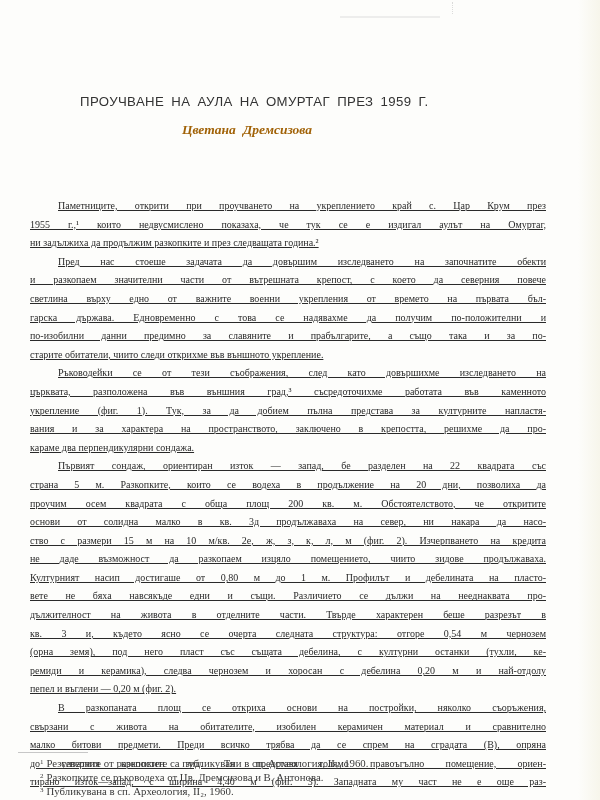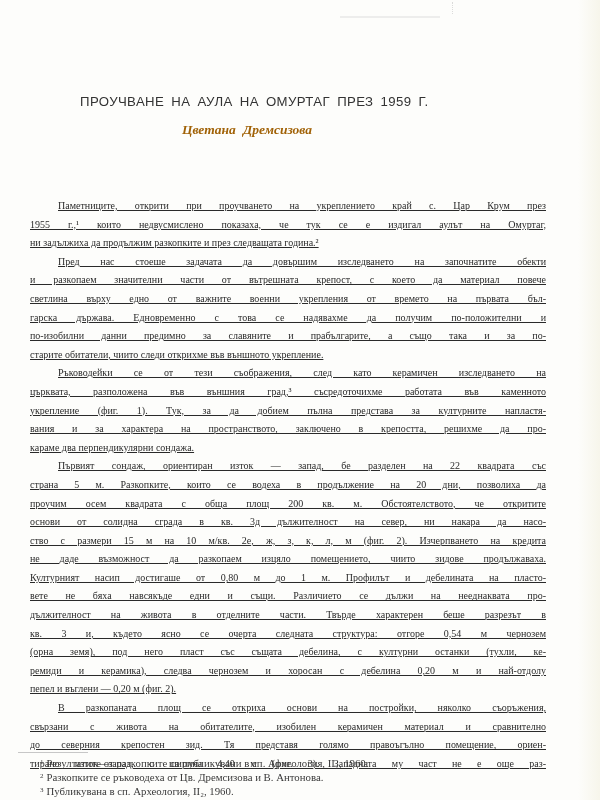--- a/index.html
+++ b/index.html
@@ -70,45 +70,46 @@
   <div class="top-smudge"></div>
 
   <div class="title">ПРОУЧВАНЕ НА АУЛА НА ОМУРТАГ ПРЕЗ 1959 Г.</div>
   <div class="author">Цветана Дремсизова</div>
 
   <div class="body">
     <div class="line indent">Паметниците, открити при проучването на укреплението край с. Цар Крум през</div>
     <div class="line">1955 г.,¹ които недвусмислено показаха, че тук се е издигал аулът на Омуртаг,</div>
     <div class="line last">ни задължиха да продължим разкопките и през следващата година.²</div>
     <div class="line indent">Пред нас стоеше задачата да довършим изследването на започнатите обекти</div>
-    <div class="line">и разкопаем значителни части от вътрешната крепост, с което да материал повече</div>
+    <div class="line">и разкопаем значителни части от вътрешната крепост, с което да северния повече</div>
     <div class="line">светлина върху едно от важните военни укрепления от времето на първата бъл-</div>
     <div class="line">гарска държава. Едновременно с това се надявахме да получим по-положителни и</div>
     <div class="line">по-изобилни данни предимно за славяните и прабългарите, а също така и за по-</div>
     <div class="line last">старите обитатели, чиито следи открихме във външното укрепление.</div>
-    <div class="line indent">Ръководейки се от тези съображения, след като керамичен изследването на</div>
+    <div class="line indent">Ръководейки се от тези съображения, след като довършихме изследването на</div>
     <div class="line">църквата, разположена във външния град,³ съсредоточихме работата във каменното</div>
     <div class="line">укрепление (фиг. 1). Тук, за да добием пълна представа за културните напластя-</div>
     <div class="line">вания и за характера на пространството, заключено в крепостта, решихме да про-</div>
     <div class="line last">караме два перпендикулярни сондажа.</div>
     <div class="line indent">Първият сондаж, ориентиран изток — запад, бе разделен на 22 квадрата със</div>
     <div class="line">страна 5 м. Разкопките, които се водеха в продължение на 20 дни, позволиха да</div>
     <div class="line">проучим осем квадрата с обща площ 200 кв. м. Обстоятелството, че откритите</div>
-    <div class="line">основи от солидна сграда в кв. 3д дължителност на север, ни накара да насо-</div>
+    <div class="line">основи от солидна малко в кв. 3д продължаваха на север, ни накара да насо-</div>
     <div class="line">ство с размери 15 м на 10 м/кв. 2е, ж, з, к, л, м (фиг. 2). Изчерпването на кредита</div>
     <div class="line">не даде възможност да разкопаем изцяло помещението, чиито зидове продължаваха.</div>
     <div class="line">Културният насип достигаше от 0,80 м до 1 м. Профилът и дебелината на пласто-</div>
     <div class="line">вете не бяха навсякъде едни и същи. Различието се дължи на нееднаквата про-</div>
     <div class="line">дължителност на живота в отделните части. Твърде характерен беше разрезът в</div>
     <div class="line">кв. 3 и, където ясно се очерта следната структура: отгоре 0,54 м чернозем</div>
     <div class="line">(орна земя), под него пласт със същата дебелина, с културни останки (тухли, ке-</div>
     <div class="line">ремиди и керамика), следва чернозем и хоросан с дебелина 0,20 м и най-отдолу</div>
     <div class="line last">пепел и въглени — 0,20 м (фиг. 2).</div>
     <div class="line indent">В разкопаната площ се откриха основи на постройки, няколко съоръжения,</div>
     <div class="line">свързани с живота на обитателите, изобилен керамичен материал и сравнително</div>
+    <div class="line">малко битови предмети. Преди всичко трябва да се спрем на сградата (В), опряна</div>
     <div class="line">до северния крепостен зид. Тя представя голямо правоъгълно помещение, ориен-</div>
     <div class="line">тирано изток—запад, с ширина 4,40 м (фиг. 3). Западната му част не е още раз-</div>
   </div>
 
   <div class="footnote-rule"></div>
 
   <div class="footnotes">
     <div class="fn">
       <span class="num">1</span><span>Резултатите от разкопките са публикувани в сп. Археология, II₂, 1960.</span>
     </div>

